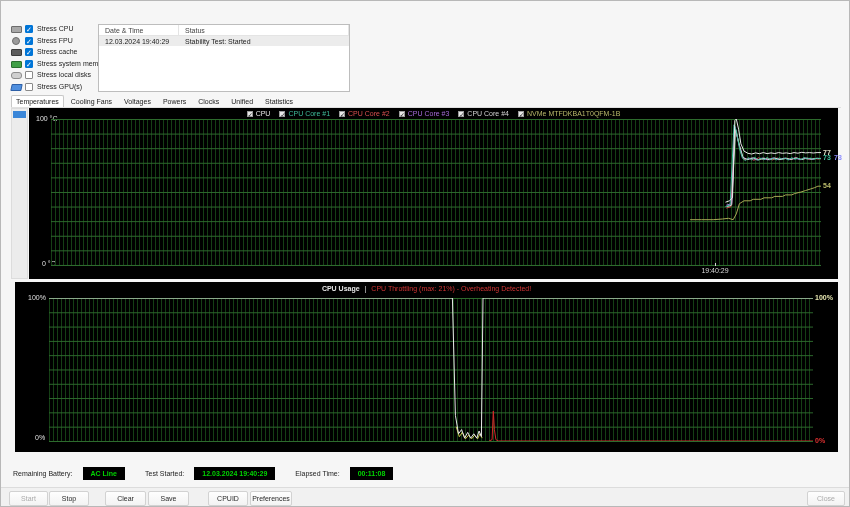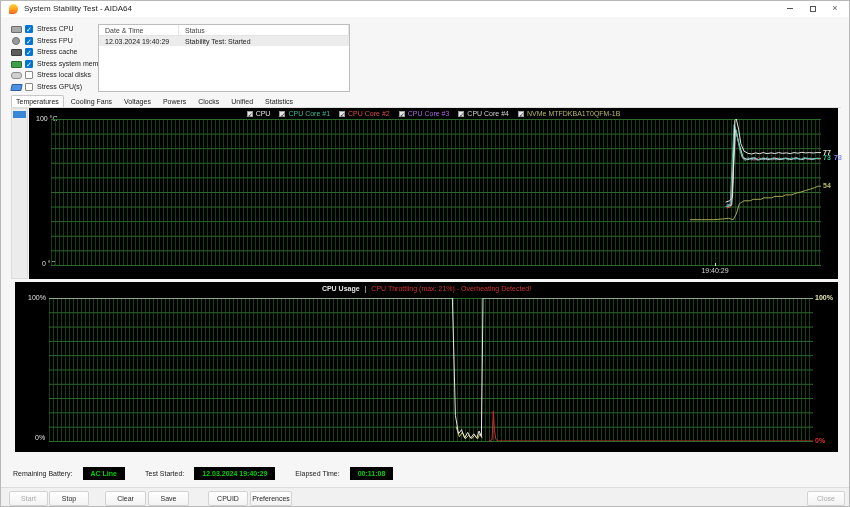--- a/index.html
+++ b/index.html
@@ -88,27 +88,20 @@
   .btn-save{left:147px;width:41px;}
   .btn-cpuid{left:207px;width:40px;}
   .btn-preferences{left:249px;width:42px;}
   .btn-close{left:806px;width:38px;}
 </style>
 </head>
 <body>
 
 <div class="window">
 
-  <div class="titlebar">
-    <span class="app-icon"></span>
-    <span class="title">System Stability Test - AIDA64</span>
-    <span class="winctl min"><span class="glyph-min"></span></span>
-    <span class="winctl max"><span class="glyph-max"></span></span>
-    <span class="winctl cls">×</span>
-  </div>
 
   <div class="stress-panel">
     <div class="stress-row" data-checked="true">
       <span class="opt-icon icon-cpu"></span>
       <span class="cb">
           <span class="check">✓</span>
         </span>
       <span class="opt-label">Stress CPU</span>
     </div>
     <div class="stress-row" data-checked="true">

